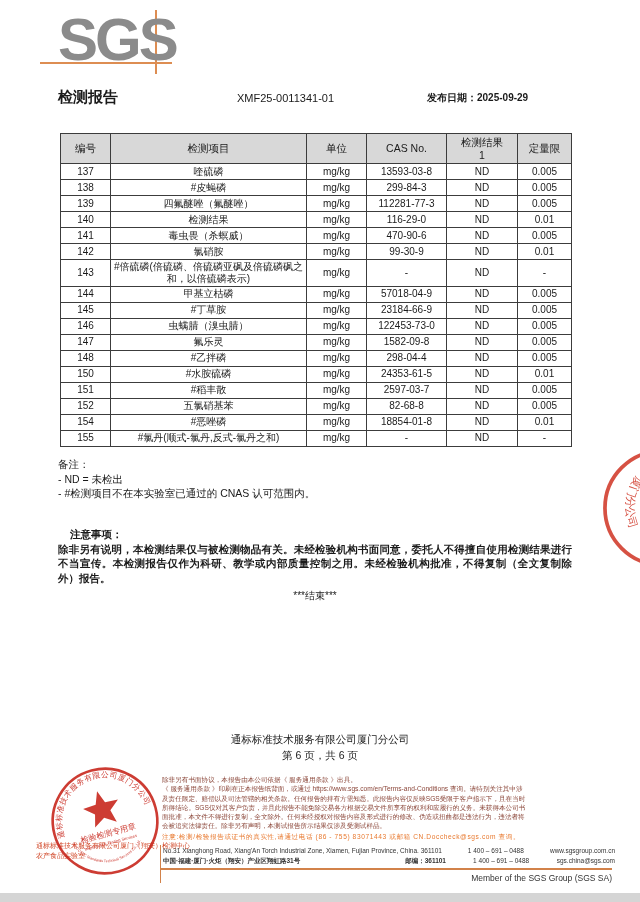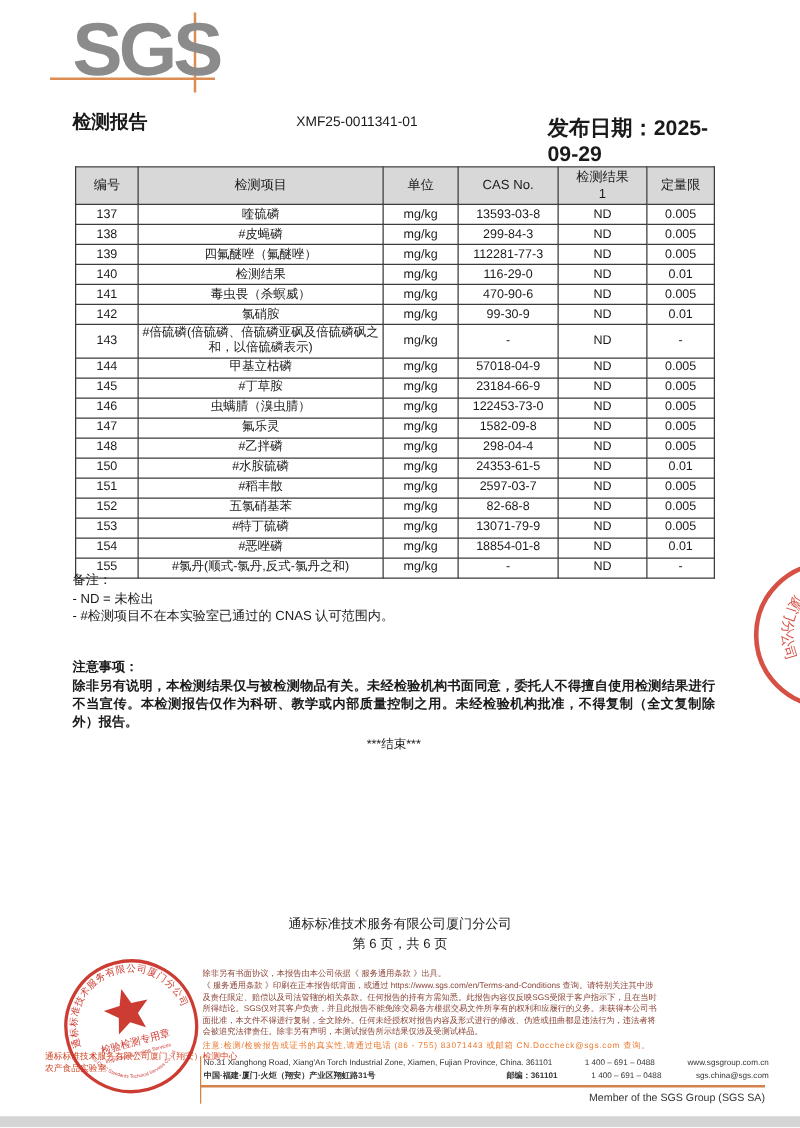--- a/index.html
+++ b/index.html
@@ -11,35 +11,35 @@
   .logo-text{position:absolute;top:2px;left:2px;font-size:60px;font-weight:bold;
              letter-spacing:-3px;color:#8b8b8b;font-family:"Liberation Sans",sans-serif;
              transform:scaleY(1.0);line-height:1;}
   .cross-h{position:absolute;top:54px;left:-16px;width:132px;height:2px;background:#dd8d52;}
   .cross-v{position:absolute;top:2px;left:99px;width:2px;height:64px;background:#dd8d52;}
 
   
   .title-row{position:absolute;top:88px;left:0;width:584px;height:22px;}
   .rpt-title{position:absolute;left:58px;top:0;font-size:15px;font-weight:bold;}
   .rpt-no{position:absolute;left:237px;top:4px;font-size:11px;}
-  .rpt-date{position:absolute;left:438px;top:3px;font-size:17px;font-weight:bold;}
+  .rpt-date{position:absolute;left:427px;top:3px;font-size:10px;font-weight:bold;}
 
   
   table.results{position:absolute;top:133px;left:60px;border-collapse:collapse;
                 font-size:10px;table-layout:fixed;width:511px;}
   table.results th{background:#d8d8d8;border:1px solid #3c3c3c;font-weight:normal;
                    font-size:10.5px;padding:2px 1px;white-space:pre-line;line-height:1.2;}
   table.results td{border:1px solid #3c3c3c;text-align:center;padding:1px 2px;
                    height:13px;line-height:1.18;}
 
   
   .notes{position:absolute;top:457px;left:58px;font-size:10.5px;line-height:14.5px;}
   .attention{position:absolute;top:527px;left:58px;width:514px;font-size:10.5px;
              font-weight:bold;line-height:14.5px;text-align:justify;}
-  .attn-title{margin-bottom:0;}
+  .attn-title{margin-bottom:0;margin-left:12px;}
   .end-marker{margin-top:4px;text-align:center;font-weight:normal;font-size:10px;}
 
   
   .company{position:absolute;top:731px;left:0;width:640px;text-align:center;
            font-size:10.5px;line-height:16px;}
 
   
   .stamp{position:absolute;left:50px;top:766px;width:110px;height:110px;
          transform:rotate(-15deg);opacity:0.9;z-index:3;}
   .lab-text{position:absolute;left:36px;top:841px;font-size:7px;line-height:9.5px;
@@ -218,28 +218,20 @@
         </tr>
         <tr>
           <td>152</td>
           <td>五氯硝基苯</td>
           <td>mg/kg</td>
           <td>82-68-8</td>
           <td>ND</td>
           <td>0.005</td>
         </tr>
         <tr>
-          <td>153</td>
-          <td>#特丁硫磷</td>
-          <td>mg/kg</td>
-          <td>13071-79-9</td>
-          <td>ND</td>
-          <td>0.005</td>
-        </tr>
-        <tr>
           <td>154</td>
           <td>#恶唑磷</td>
           <td>mg/kg</td>
           <td>18854-01-8</td>
           <td>ND</td>
           <td>0.01</td>
         </tr>
         <tr>
           <td>155</td>
           <td>#氯丹(顺式-氯丹,反式-氯丹之和)</td>

